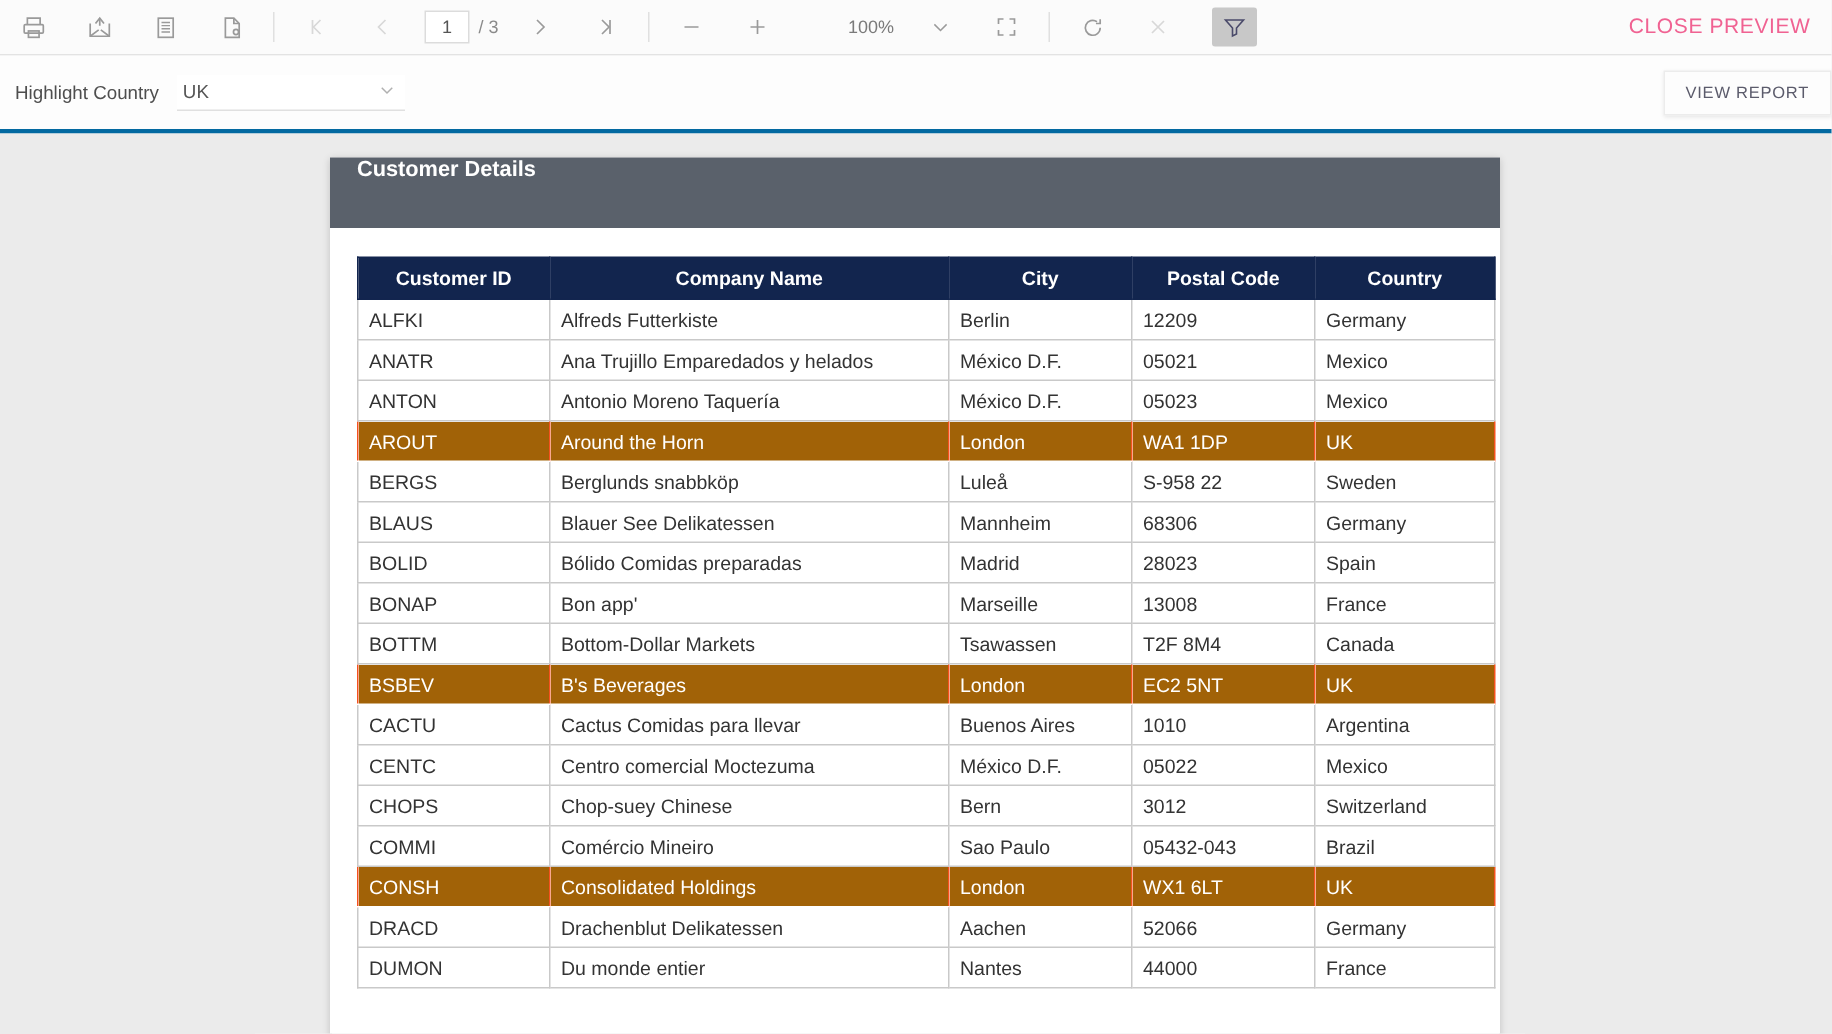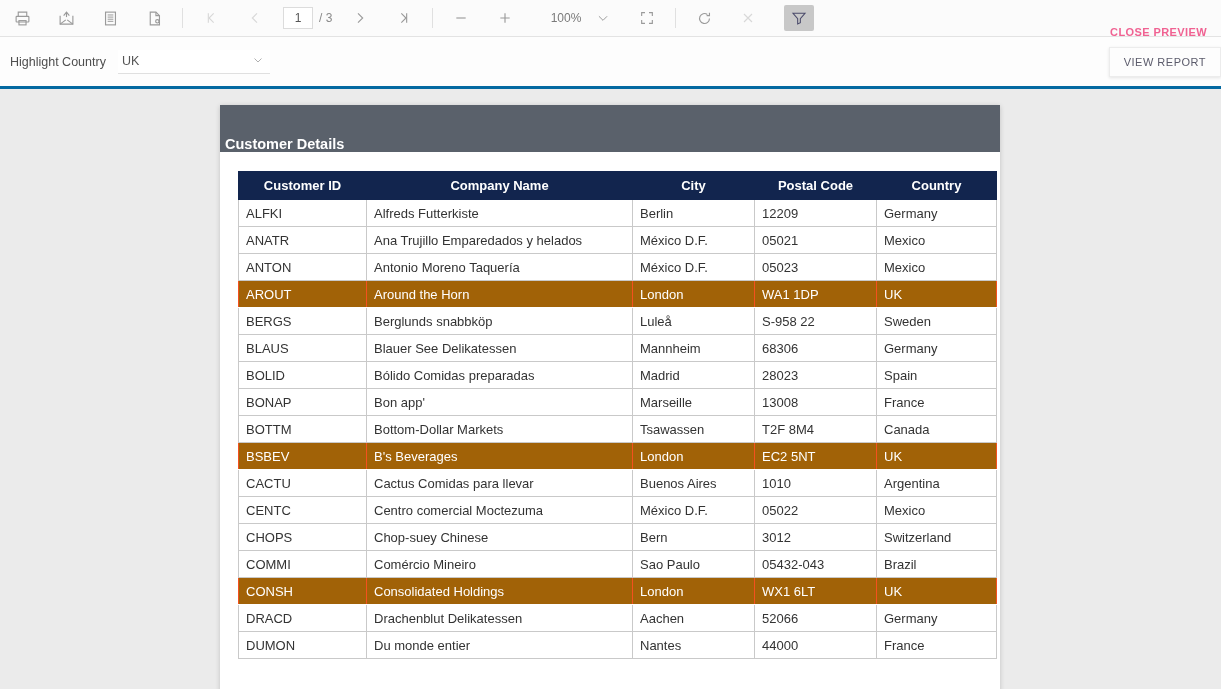--- a/index.html
+++ b/index.html
@@ -39,27 +39,27 @@
     border: 1px solid #dcdcdc; background: #fff;
     font-size: 12px; color: #555; text-align: center;
     line-height: 20px;
     margin-left: 6px;
   }
   #page-total {
     font-size: 12px; color: #8a8a8a; margin-left: 6px; margin-right: 6px;
   }
   #zoom-label {
     font-size: 12px; color: #7a7a7a;
-    min-width: 40px; text-align: right;
-    margin-left: 14px;
+    min-width: 40px; text-align: left;
+    margin-left: 38px;
   }
   #close-preview {
-    position: absolute; right: 14px; top: 26px;
-    font-size: 11px; letter-spacing: .4px;
-    color: #f06292; font-weight: bold; cursor: pointer;
+    position: absolute; right: 14px; top: 9px;
+    font-size: 14px; letter-spacing: .4px;
+    color: #f06292; font-weight: normal; cursor: pointer;
   }
 
   
   #parambar {
     position: absolute; top: 37px; left: 0;
     width: 1221px; height: 52px;
     background: #fdfdfd;
     border-bottom: 3px solid #0369a1;
     display: flex; align-items: center;
   }
@@ -95,22 +95,22 @@
     overflow: hidden;
   }
   #page {
     position: absolute; left: 220px; top: 16px;
     width: 780px; min-height: 600px;
     background: #fff;
     box-shadow: 0 1px 5px rgba(0,0,0,.18);
   }
   #report-title-band {
     height: 47px; background: #5a616b;
-    display: flex; align-items: flex-end;
-    padding-left: 5px;
+    display: flex; align-items: flex-start;
+    padding-left: 18px;
   }
   #report-title {
     color: #fff; font-size: 14.5px; font-weight: bold;
   }
 
   
   #table-wrap { padding: 19px 12px 0 18px; }
   table { border-collapse: collapse; width: 758px; table-layout: fixed; }
   thead th {
     background: #12254e; color: #fff;

